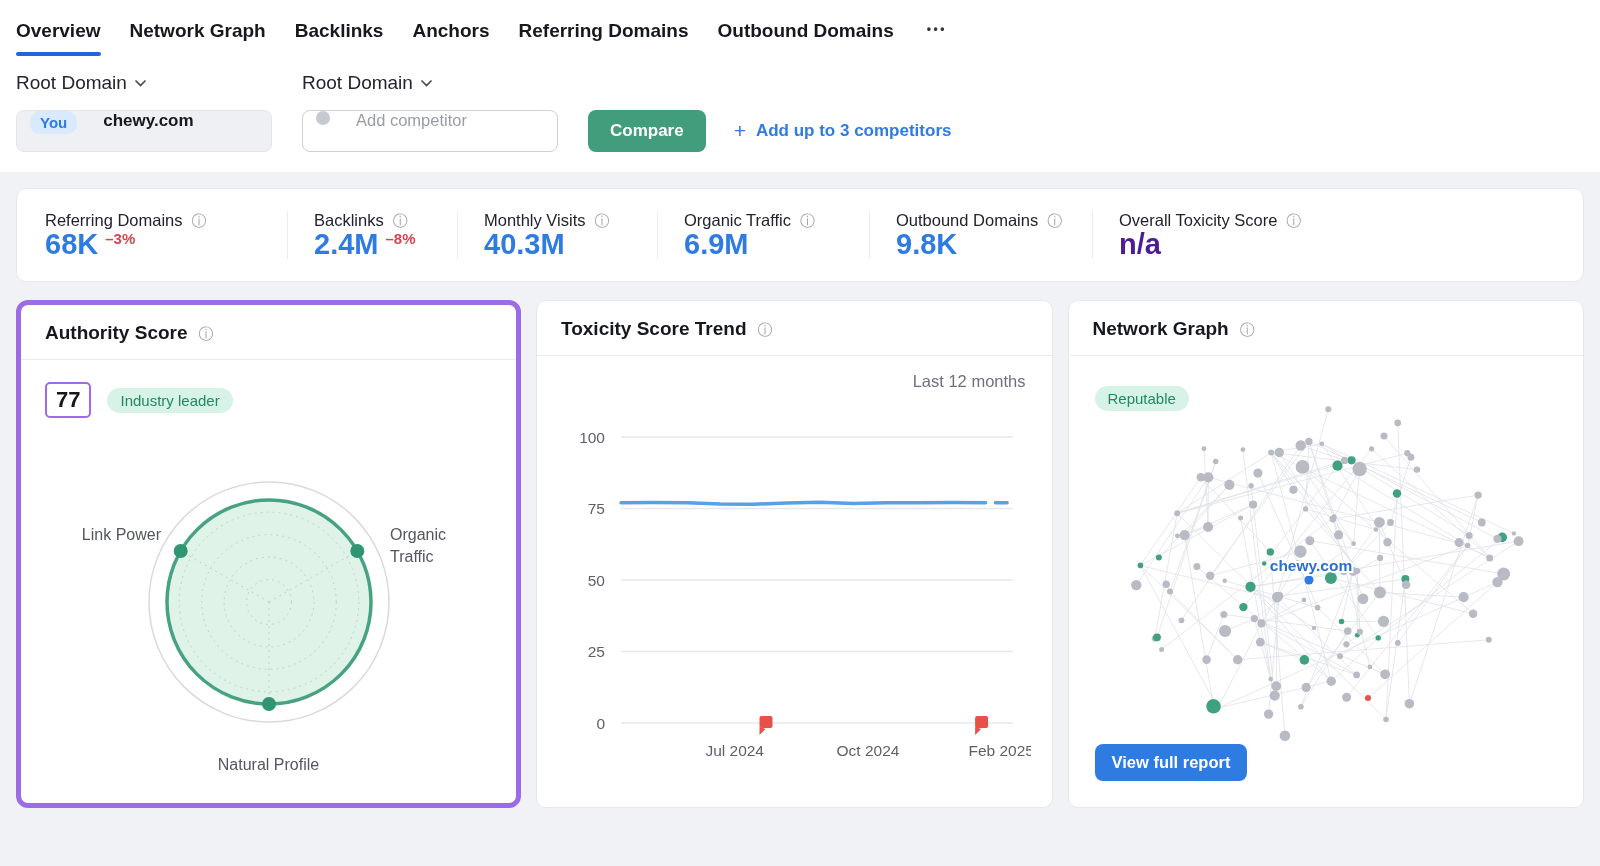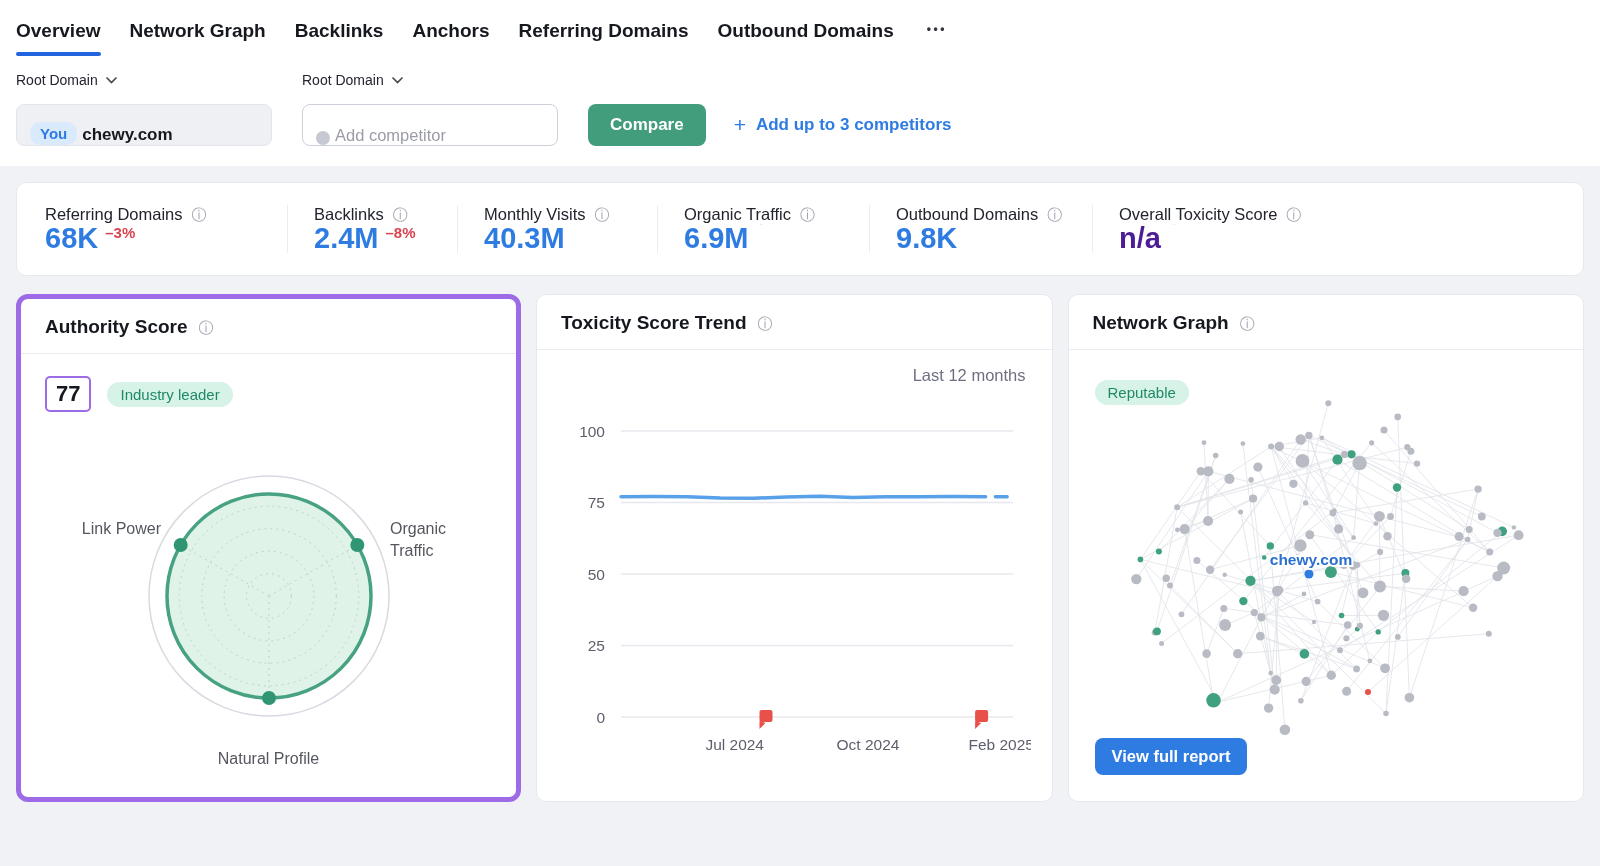--- a/index.html
+++ b/index.html
@@ -8,23 +8,23 @@
 
   
   .top{background:#fff;padding:8px 24px 20px 16px}
   .tabs{display:flex;gap:29px;align-items:center}
   .tab{font-size:19px;font-weight:600;color:#16181f;padding:12px 0 14px;position:relative;cursor:pointer;white-space:nowrap}
   .tab.active::after{content:"";position:absolute;left:0;right:0;bottom:0;height:4px;border-radius:2px;background:#2264e0}
   .tab.more{font-size:12px;letter-spacing:2.5px;color:#33353e;padding:12px 4px 18px}
 
   .filter-bar{display:flex;align-items:flex-end;margin-top:16px}
   .filter-col{display:flex;flex-direction:column;margin-right:30px}
-  .scope{display:flex;align-items:center;gap:8px;font-size:14px;color:#23252e;margin-bottom:16px;cursor:pointer}
+  .scope{display:flex;align-items:center;gap:8px;font-size:19px;color:#23252e;margin-bottom:16px;cursor:pointer}
   .chev{display:inline-block}
-  .pill-input{height:42px;display:flex;align-items:flex-end;gap:5px;padding:0 13px;border-radius:8px}
+  .pill-input{height:42px;display:flex;align-items:flex-start;gap:26px;padding:0 13px;border-radius:8px}
   .you-input{background:#eef0f4;border:1px solid #e3e5eb;width:256px}
   .you-chip{background:#d9eafc;color:#2e7ce2;font-size:15px;font-weight:600;border-radius:10px;padding:3px 10px}
   .domain-text{font-size:17px;font-weight:600;color:#16181f}
   .competitor-input{background:#fff;border:1px solid #ccd0d9;width:256px}
   .competitor-dot{width:14px;height:14px;border-radius:50%;background:#c6c9d2;flex:none}
   .competitor-field{border:none;outline:none;font-size:16.5px;flex:1;min-width:0;background:transparent;color:#1a1c29;font-family:inherit}
   .competitor-field::placeholder{color:#9a9da8}
   .compare-btn{height:42px;padding:0 22px;background:#419d7c;color:#fff;border:none;border-radius:8px;font-size:17px;font-weight:600;cursor:pointer;margin-right:28px;font-family:inherit}
   .add-competitors{display:flex;align-items:center;gap:10px;color:#2e7ce2;font-size:17px;font-weight:600;cursor:pointer;margin-bottom:11px}
   .add-plus{font-size:21px;font-weight:400;line-height:1}

